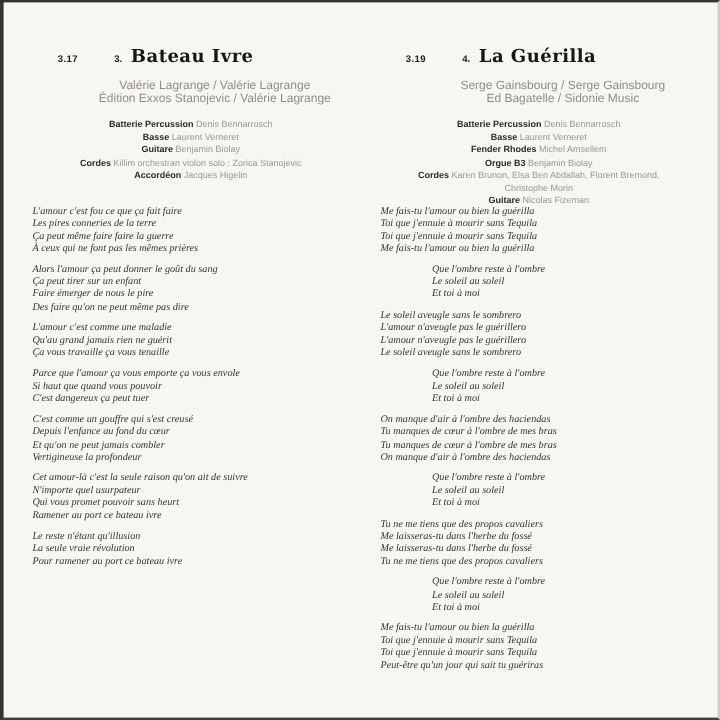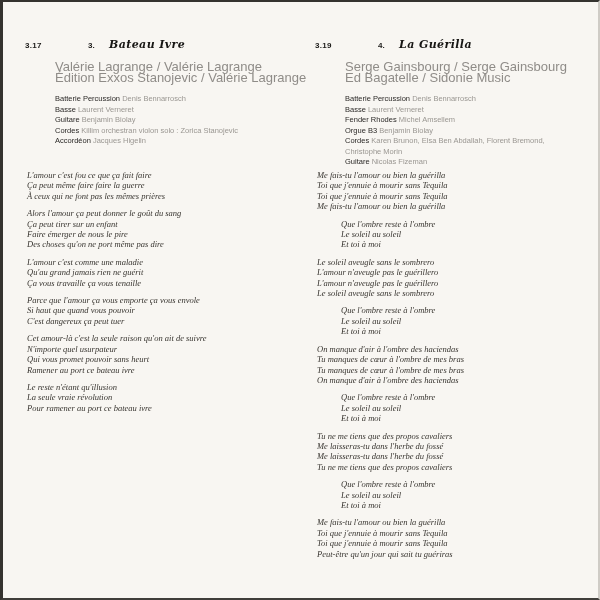--- a/index.html
+++ b/index.html
@@ -10,38 +10,38 @@
     border-left:3px solid #35332f;
     border-top:2px solid #35332f;
     border-bottom:2px solid #403e3a;
     border-right:2px solid #cfccc6;
     overflow:hidden;
     font-family:"Liberation Sans", sans-serif;
   }
   .col{position:absolute;top:0;width:290px;height:596px;padding:36px 0 0 12px;box-sizing:border-box;}
   .col.left{left:10px;}
   .col.right{left:300px;}
-  .top-block{height:132px;}
+  .top-block{height:132px;text-align:center;}
   .track-header{display:flex;align-items:baseline;}
   .dur{width:63px;font-weight:bold;font-size:8px;color:#1d1c1a;letter-spacing:.3px;}
   .num{width:21px;font-weight:bold;font-size:8px;color:#1d1c1a;}
   .title{
     font-family:"DejaVu Serif", serif;
-    font-style:italic;font-weight:bold;
-    font-size:11px;color:#171614;letter-spacing:.4px;
+    font-weight:bold;
+    font-size:15px;color:#171614;letter-spacing:.4px;
   }
-  .authors{margin:10px 0 0 30px;font-size:13px;line-height:11px;color:#8f8c88;}
+  .authors{margin:10px 0 0 30px;font-size:10px;line-height:11px;color:#8f8c88;}
   .credits{margin:11px 0 0 30px;font-size:7.5px;line-height:10.5px;color:#9a9792;width:208px;}
-  .credit-label{font-weight:normal;color:#2b2927;}
+  .credit-label{font-weight:bold;color:#2b2927;}
   .lyrics{
     font-family:"Liberation Serif", serif;
     font-size:8.5px;line-height:10.4px;color:#383530;
   }
   .stanza{margin:0 0 7px 2px;font-style:italic;}
-  .stanza.indent{margin-left:26px;}
+  .stanza.indent{margin-left:45px;}
   .line{margin:0;white-space:nowrap;}
 </style>
 </head>
 <body>
 
 <div class="page">
   <div class="col left">
   <div class="top-block">
     <div class="track-header">
       <span class="dur">3.17</span>
@@ -56,38 +56,45 @@
           <div><span class="credit-label">Batterie Percussion </span><span>Denis Bennarrosch</span></div>
           <div><span class="credit-label">Basse </span><span>Laurent Verneret</span></div>
           <div><span class="credit-label">Guitare </span><span>Benjamin Biolay</span></div>
           <div><span class="credit-label">Cordes </span><span>Killim orchestran violon solo : Zorica Stanojevic</span></div>
           <div><span class="credit-label">Accordéon </span><span>Jacques Higelin</span></div>
         </div>
   </div>
   <div class="lyrics">
         <div class="stanza">
           <p class="line">L'amour c'est fou ce que ça fait faire</p>
+          <p class="line">Les pires conneries de la terre</p>
           <p class="line">Ça peut même faire faire la guerre</p>
           <p class="line">À ceux qui ne font pas les mêmes prières</p>
         </div>
         <div class="stanza">
           <p class="line">Alors l'amour ça peut donner le goût du sang</p>
           <p class="line">Ça peut tirer sur un enfant</p>
           <p class="line">Faire émerger de nous le pire</p>
-          <p class="line">Des choses qu'on ne port même pas dire</p>
+          <p class="line">Des faire qu'on ne peut même pas dire</p>
         </div>
         <div class="stanza">
           <p class="line">L'amour c'est comme une maladie</p>
           <p class="line">Qu'au grand jamais rien ne guérit</p>
           <p class="line">Ça vous travaille ça vous tenaille</p>
         </div>
         <div class="stanza">
           <p class="line">Parce que l'amour ça vous emporte ça vous envole</p>
           <p class="line">Si haut que quand vous pouvoir</p>
           <p class="line">C'est dangereux ça peut tuer</p>
+        </div>
+        <div class="stanza">
+          <p class="line">C'est comme un gouffre qui s'est creusé</p>
+          <p class="line">Depuis l'enfance au fond du cœur</p>
+          <p class="line">Et qu'on ne peut jamais combler</p>
+          <p class="line">Vertigineuse la profondeur</p>
         </div>
         <div class="stanza">
           <p class="line">Cet amour-là c'est la seule raison qu'on ait de suivre</p>
           <p class="line">N'importe quel usurpateur</p>
           <p class="line">Qui vous promet pouvoir sans heurt</p>
           <p class="line">Ramener au port ce bateau ivre</p>
         </div>
         <div class="stanza">
           <p class="line">Le reste n'étant qu'illusion</p>
           <p class="line">La seule vraie révolution</p>

